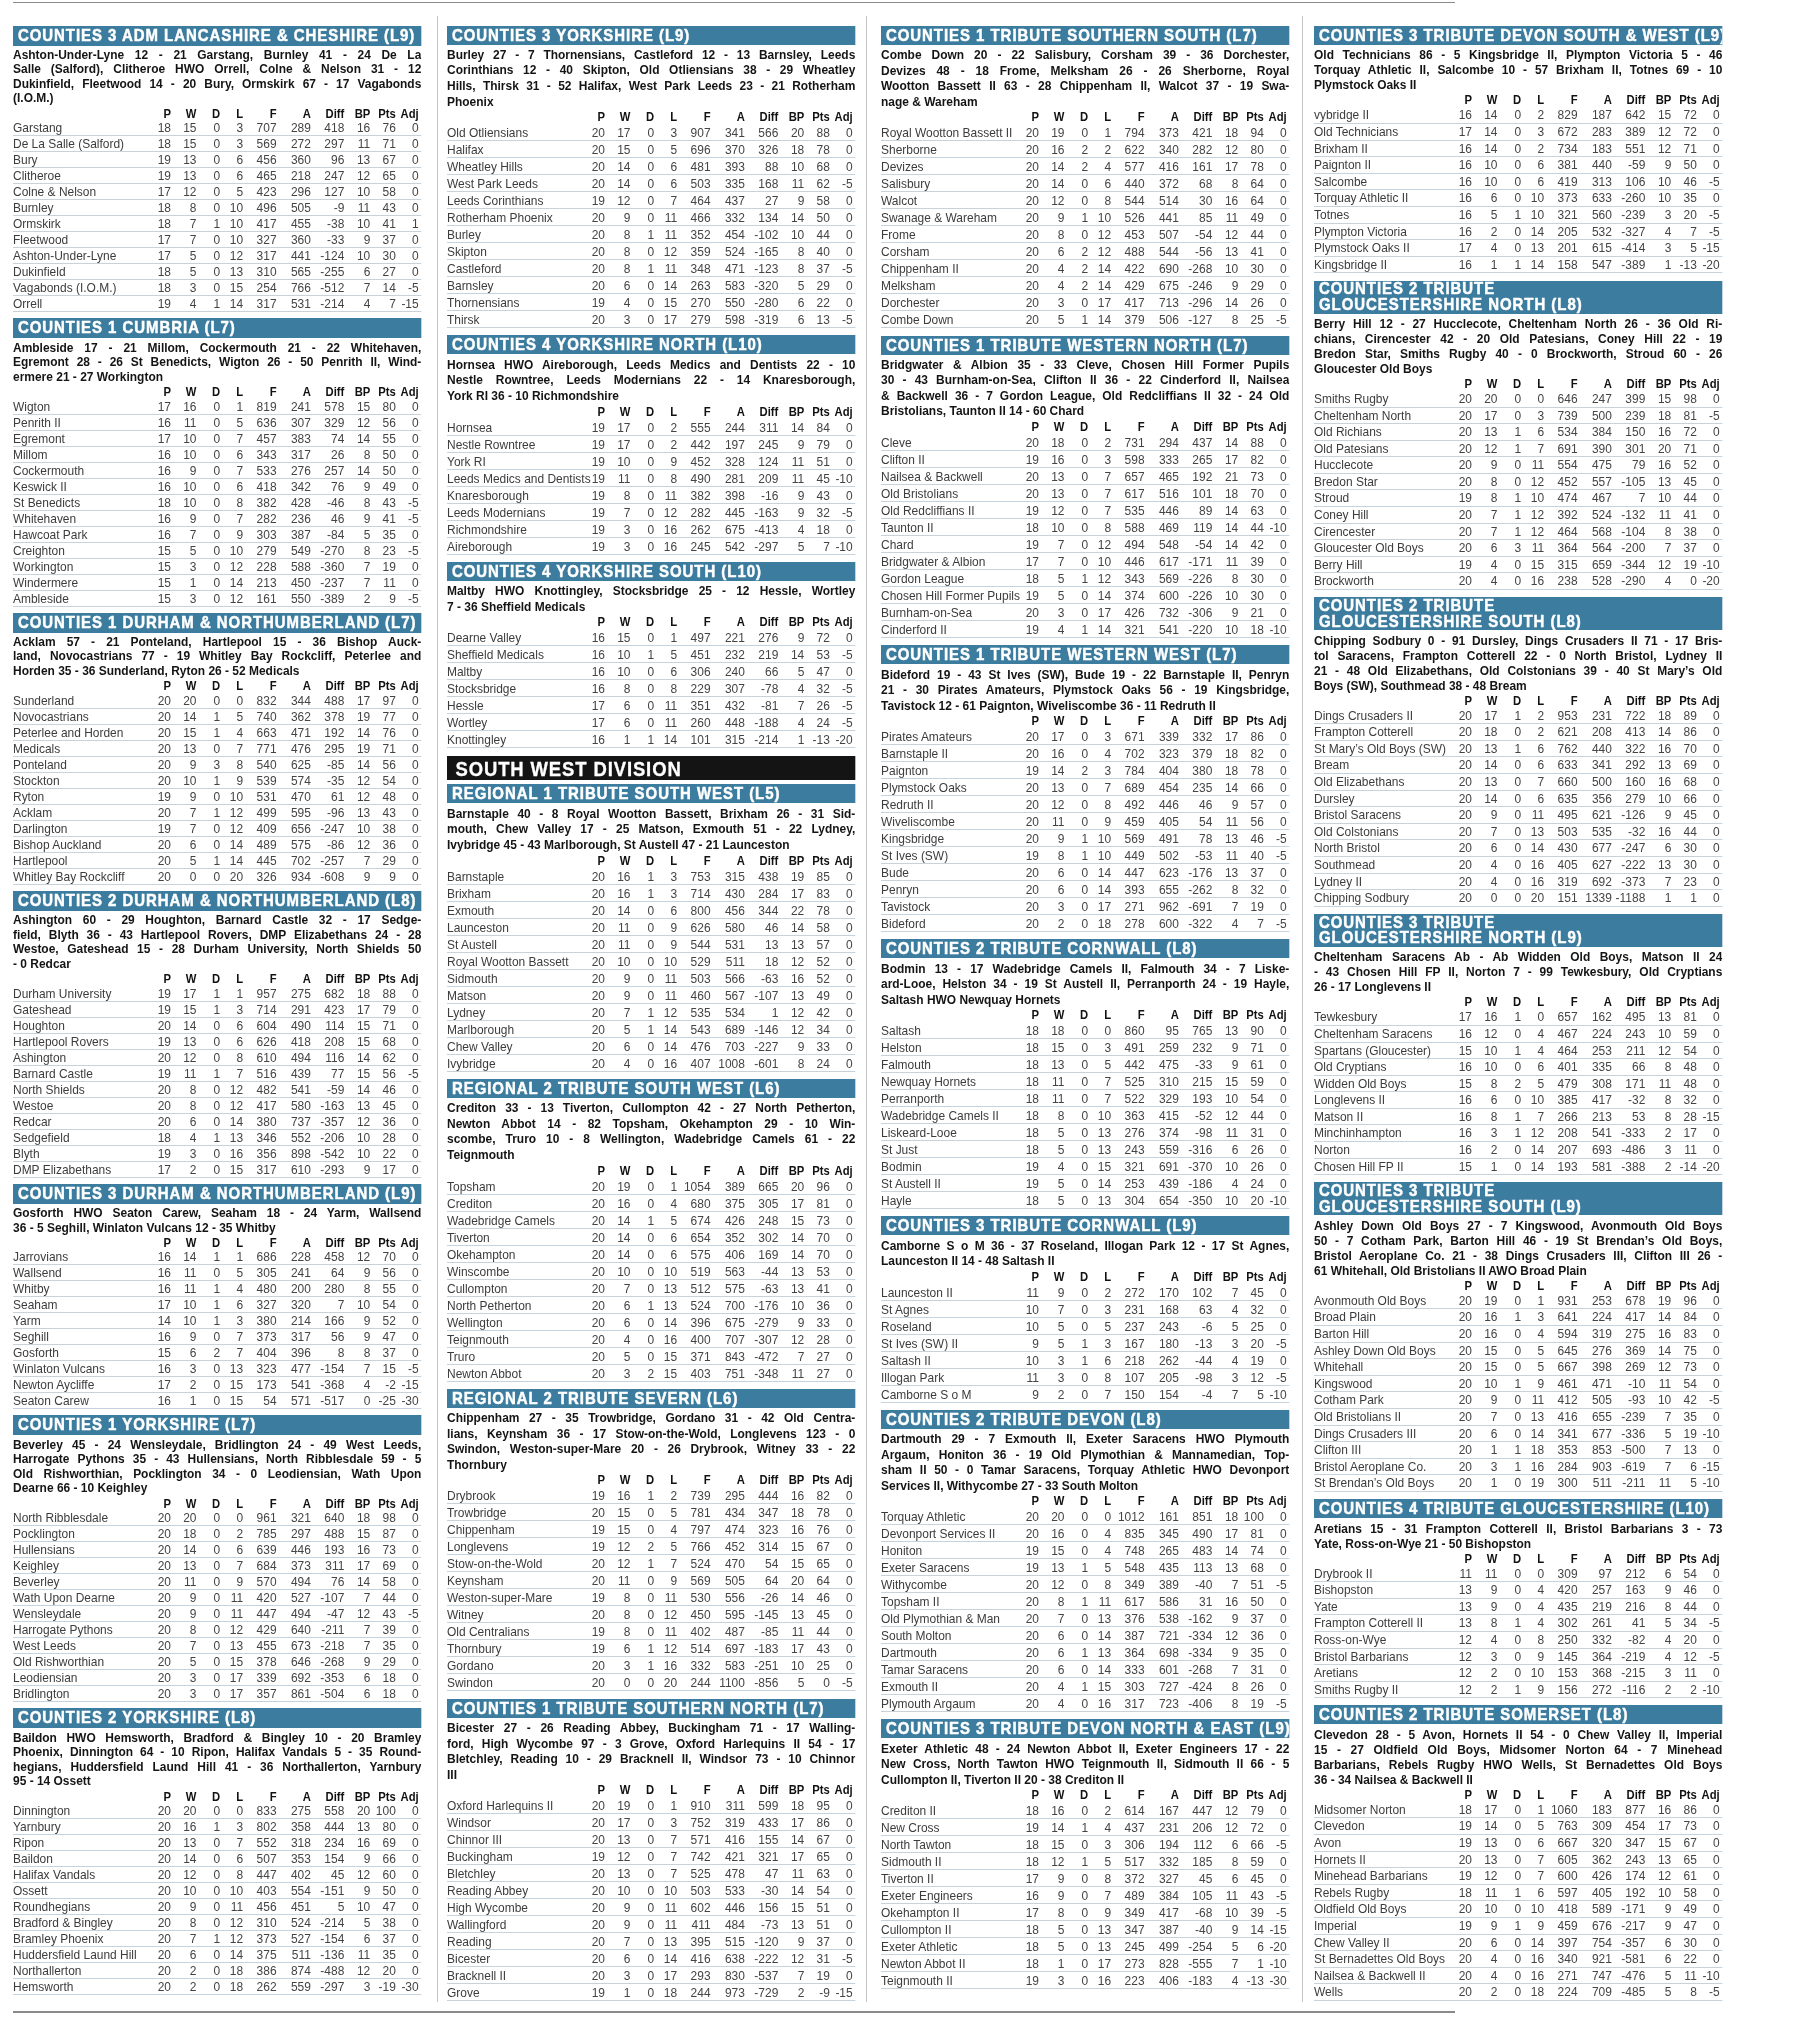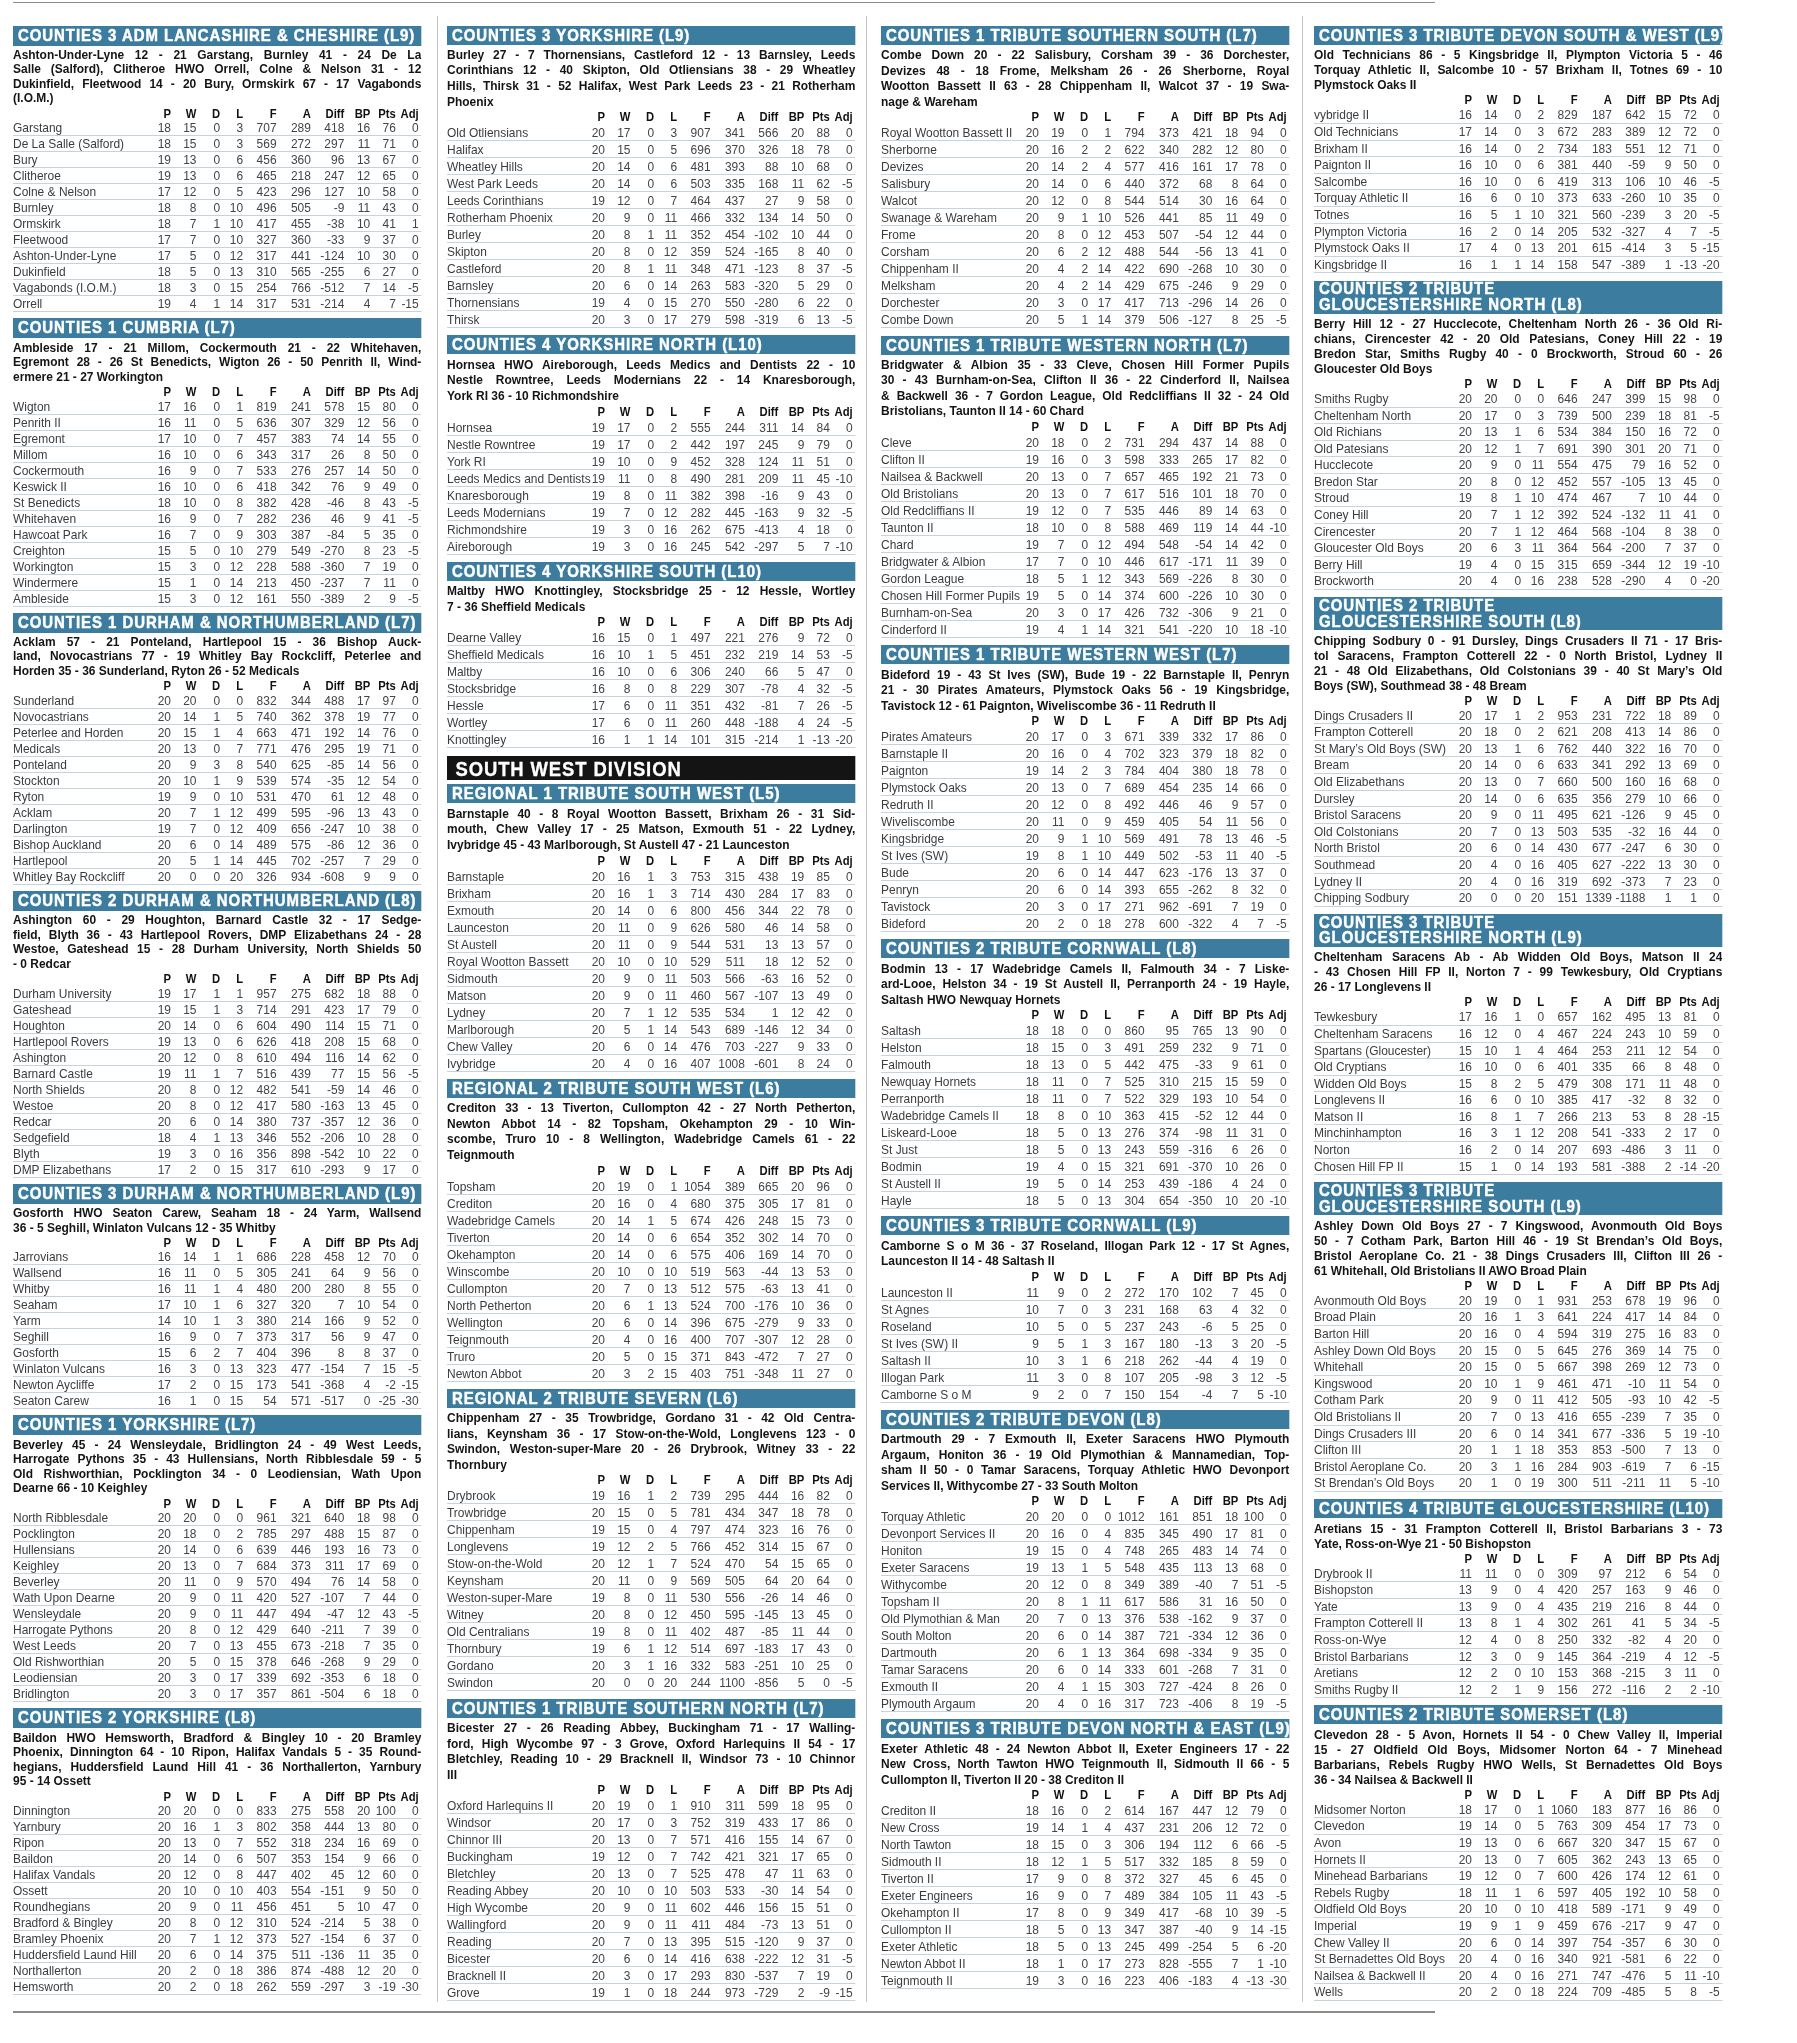--- a/index.html
+++ b/index.html
@@ -1,17 +1,17 @@
 <!DOCTYPE html>
 <html style="--header-bg: #3c7c9e; --division-bg: #141414; --row-rule: #c6d2dc; --page-rule: #8a8a8a;font-size:12.8px"><head>
 <meta charset="utf-8">
 <style>
   html,body{margin:0;padding:0;background:#ffffff;}
   body{width:1797px;height:2043px;position:relative;overflow:hidden;font-family:"Liberation Sans",sans-serif;}
-  #page{position:absolute;left:0;top:0;width:1435px;height:2043px;}
+  #page{position:absolute;left:0;top:0;width:1435px;height:2043px;padding-left:20px;}
   .rule{position:absolute;left:12.8px;right:0;height:1.6px;background:var(--page-rule,#8a8a8a);}
   .rule.top{top:1.6px;}
   .rule.bottom{top:2011px;}
   .divider{position:absolute;top:16px;height:1986px;width:0.8px;background:#c4c4c4;}
   .col{position:absolute;top:0;width:464px;transform:scaleX(0.88);transform-origin:0 0;box-sizing:border-box;}
   .c0{left:12.8px;padding-top:25.5px;--row:16px;--lh:14.5px;--gap:6px;--th:14.4px;--hh:20px;}
   .c1{left:447px;padding-top:25.5px;--row:17px;--lh:15.6px;--gap:7.2px;--th:15px;--hh:19px;}
   .c2{left:881px;padding-top:26px;--row:17px;--lh:15.5px;--gap:7.2px;--th:15px;--hh:19px;}
   .c3{left:1314px;padding-top:26px;--row:16.6px;--lh:15px;--gap:7.2px;--th:15px;--hh:19px;}
   .sec{margin-top:var(--gap);}

